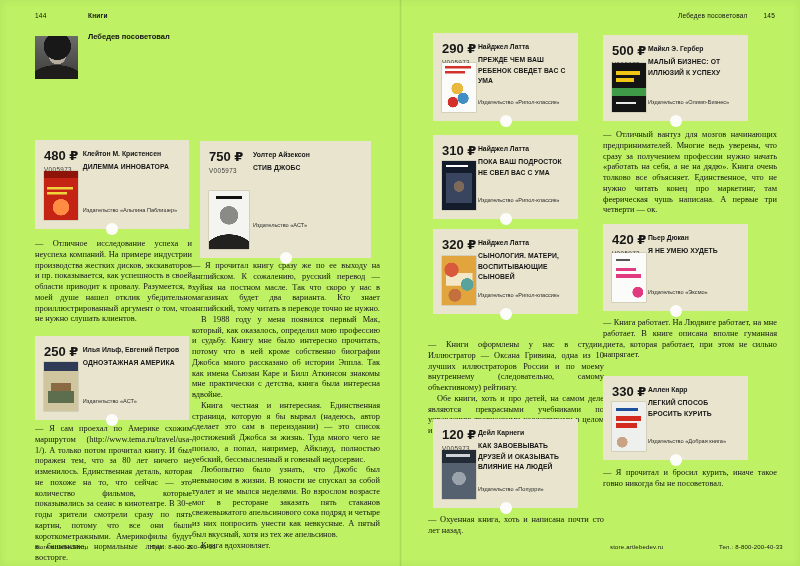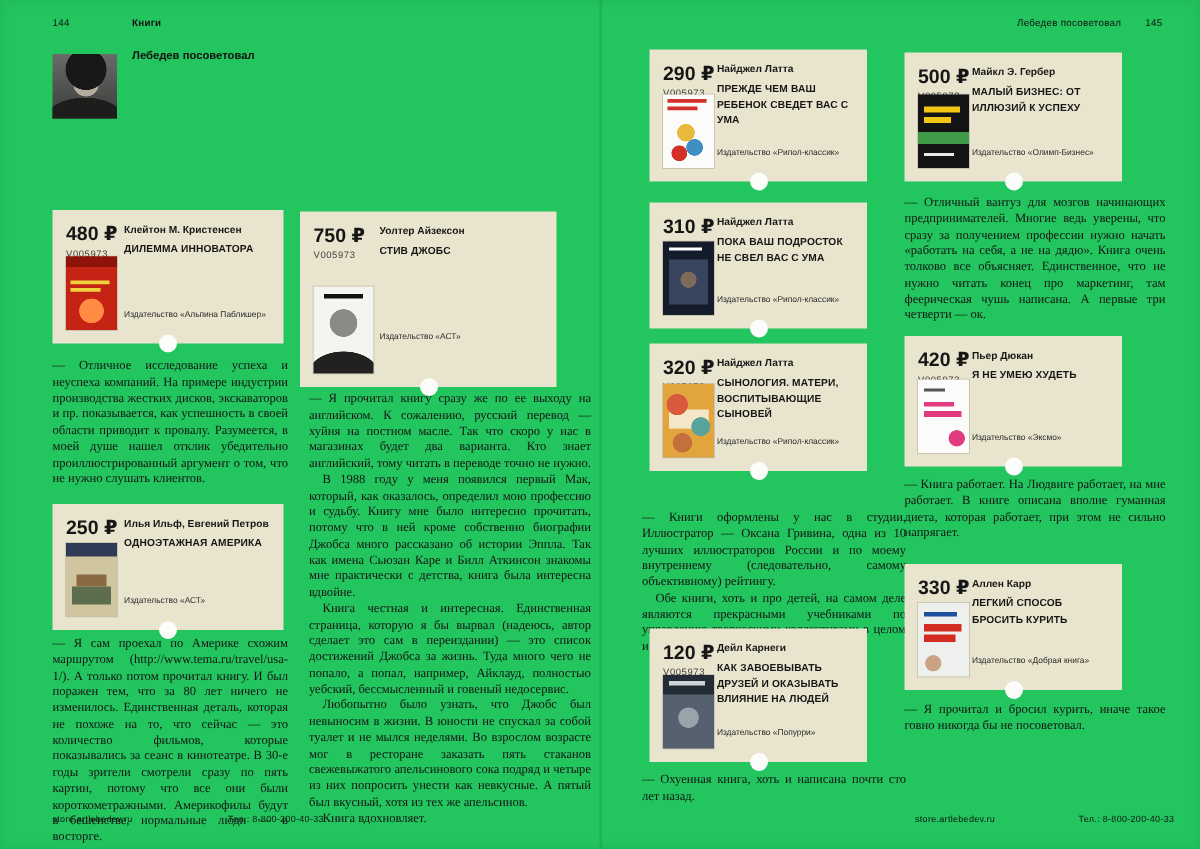--- a/index.html
+++ b/index.html
@@ -1,17 +1,17 @@
 <!DOCTYPE html>
 <html lang="ru"><head>
 <meta charset="utf-8">
 <style>
   html,body{margin:0;padding:0;}
   body{width:800px;height:566px;background:#f3f3f1;font-family:"Liberation Sans",sans-serif;}
-  #spread{position:relative;width:800px;height:566px;background:#22c55e;overflow:hidden;
+  #spread{position:relative;width:800px;height:566px;background:#bef264;overflow:hidden;
           box-shadow:inset 0 0 10px rgba(0,0,0,.07);}
   .gutter{position:absolute;left:399px;top:0;bottom:0;width:3px;
           background:linear-gradient(to right,rgba(0,0,0,0),rgba(0,0,0,.10),rgba(0,0,0,0));}
   .hdr{position:absolute;top:12px;font-size:6.5px;color:#111;letter-spacing:.2px;}
   .hdr b{font-weight:bold;}
   .hdr-right{right:25px;display:flex;gap:16px;}
   .ftr{position:absolute;bottom:16px;font-size:6px;color:#111;letter-spacing:.2px;}
 
   
   .photo{position:absolute;left:35px;top:36px;width:43px;height:43px;
@@ -156,21 +156,21 @@
     <div class="price">750 ₽</div>
     <div class="code">V005973</div>
     <div class="meta">
       <div class="author">Уолтер Айзексон</div>
       <div class="title">СТИВ ДЖОБС</div>
       <div class="pub" style="margin-bottom:22px">Издательство «АСТ»</div>
     </div>
     <div class="cover cv-jobs"></div>
     <div class="hole"></div>
   </div>
-  <div class="review" style="left:206px;top:261px;width:188px">
+  <div class="review" style="left:192px;top:261px;width:188px">
     <p>— Я прочитал книгу сразу же по ее выходу на английском. К сожалению, русский перевод — хуйня на постном масле. Так что скоро у нас в магазинах будет два варианта. Кто знает английский, тому читать в переводе точно не нужно.</p>
     <p>В 1988 году у меня появился первый Мак, который, как оказалось, определил мою профессию и судьбу. Книгу мне было интересно прочитать, потому что в ней кроме собственно биографии Джобса много рассказано об истории Эппла. Так как имена Сьюзан Каре и Билл Аткинсон знакомы мне практически с детства, книга была интересна вдвойне.</p>
     <p>Книга честная и интересная. Единственная страница, которую я бы вырвал (надеюсь, автор сделает это сам в переиздании) — это список достижений Джобса за жизнь. Туда много чего не попало, а попал, например, Айклауд, полностью уебский, бессмысленный и говеный недосервис.</p>
     <p>Любопытно было узнать, что Джобс был невыносим в жизни. В юности не спускал за собой туалет и не мылся неделями. Во взрослом возрасте мог в ресторане заказать пять стаканов свежевыжатого апельсинового сока подряд и четыре из них попросить унести как невкусные. А пятый был вкусный, хотя из тех же апельсинов.</p>
     <p>Книга вдохновляет.</p>
   </div>
 
   <div class="gutter"></div>
 
   <div class="card" style="left:433px;top:33px;width:145px;height:88px">

